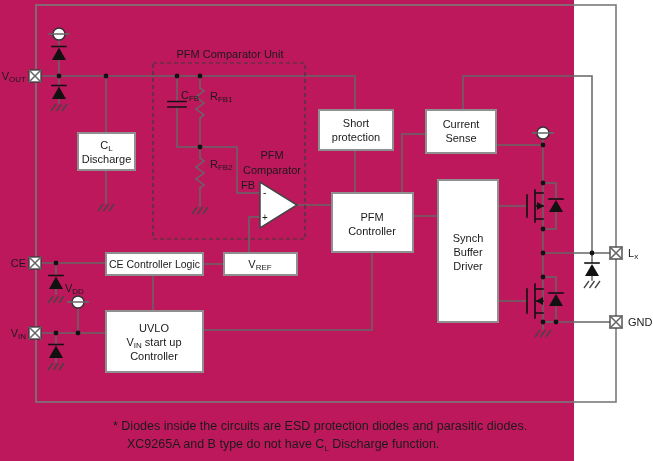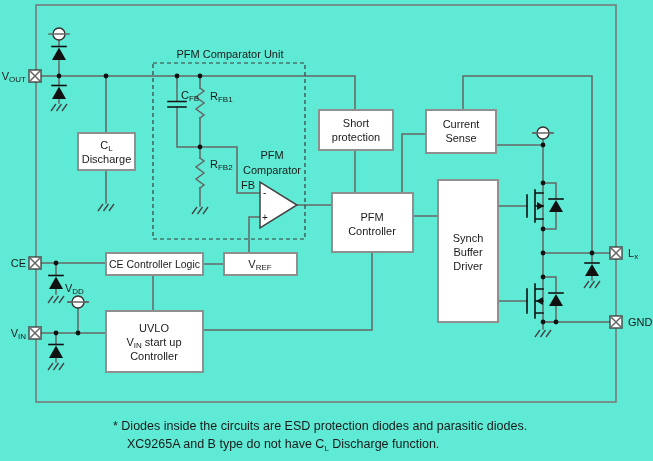--- a/index.html
+++ b/index.html
@@ -1,16 +1,16 @@
 <!DOCTYPE html>
 <html><head>
 <meta charset="utf-8">
 <style>
   html,body{margin:0;padding:0;background:#ffffff;}
-  .page{width:653px;height:461px;position:relative;background:#5eead4;font-family:"Liberation Sans",sans-serif;text-align:center;}
+  .page{width:574px;height:461px;position:relative;background:#be185d;font-family:"Liberation Sans",sans-serif;text-align:center;}
   svg{display:block;}
   svg text{fill:#1a1a1a;font-family:"Liberation Sans",sans-serif;font-size:11px;}
   .sub{font-size:8px;}
   .blk{fill:#ffffff;stroke:#8f8f8f;stroke-width:2;}
   .wire{fill:none;stroke:#666666;stroke-width:1.5;stroke-linecap:square;}
   .outer{fill:none;stroke:#7a7a7a;stroke-width:1.6;}
   .dashed{fill:none;stroke:#3a3a3a;stroke-width:1.2;stroke-dasharray:4 3;}
   .dio{fill:#111111;stroke:none;}
   .diow{fill:none;stroke:#111111;stroke-width:1.6;stroke-linecap:square;}
   .pin{fill:#ffffff;stroke:#3a3a3a;stroke-width:1.3;}

